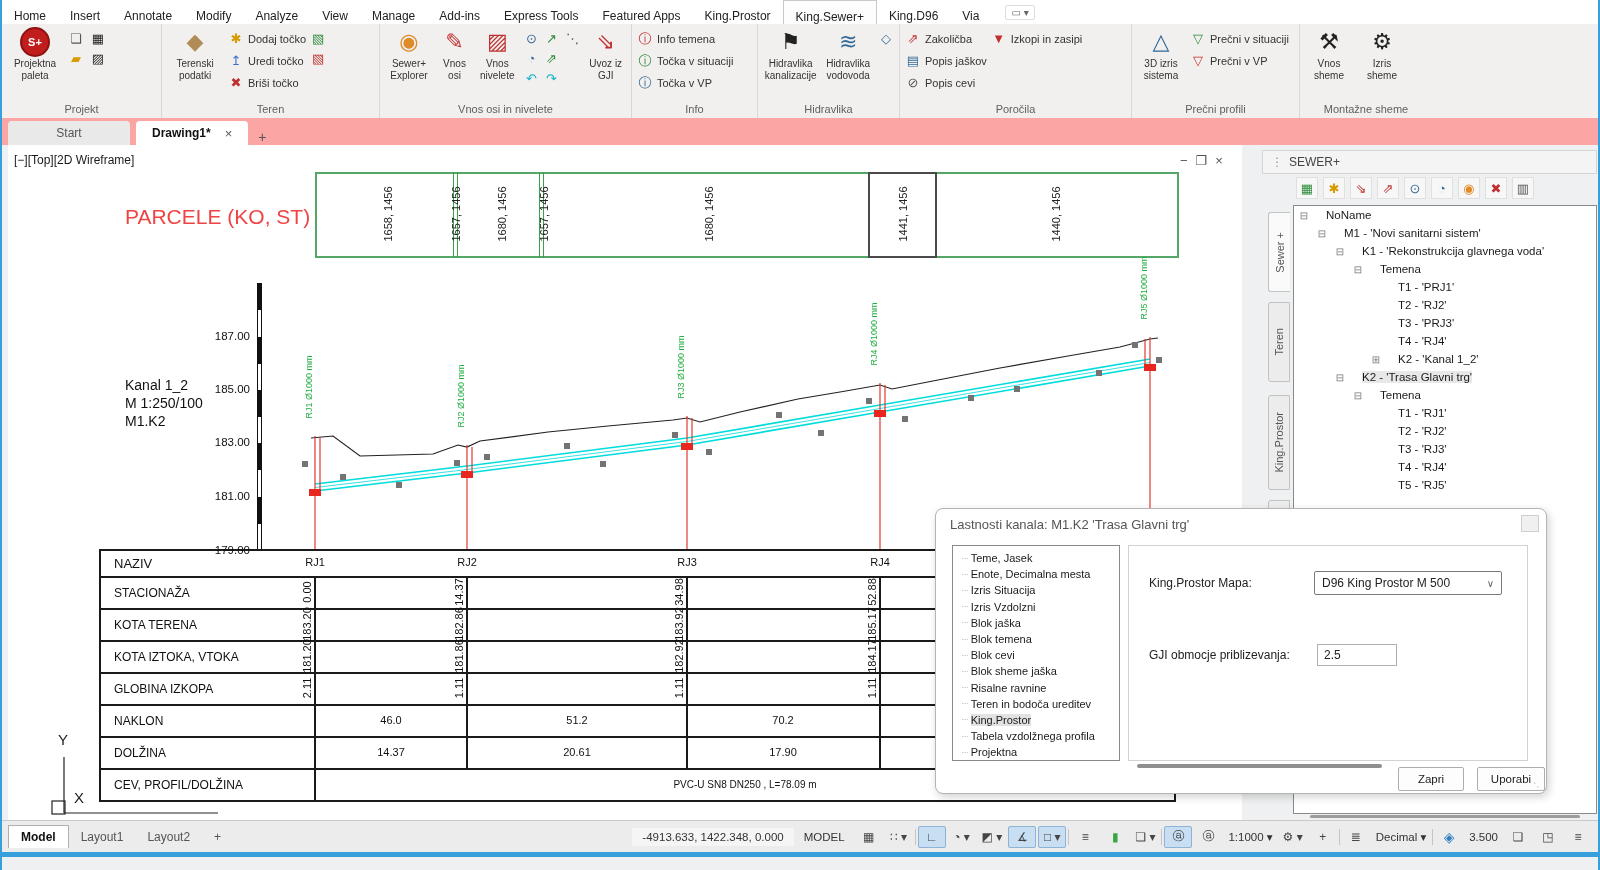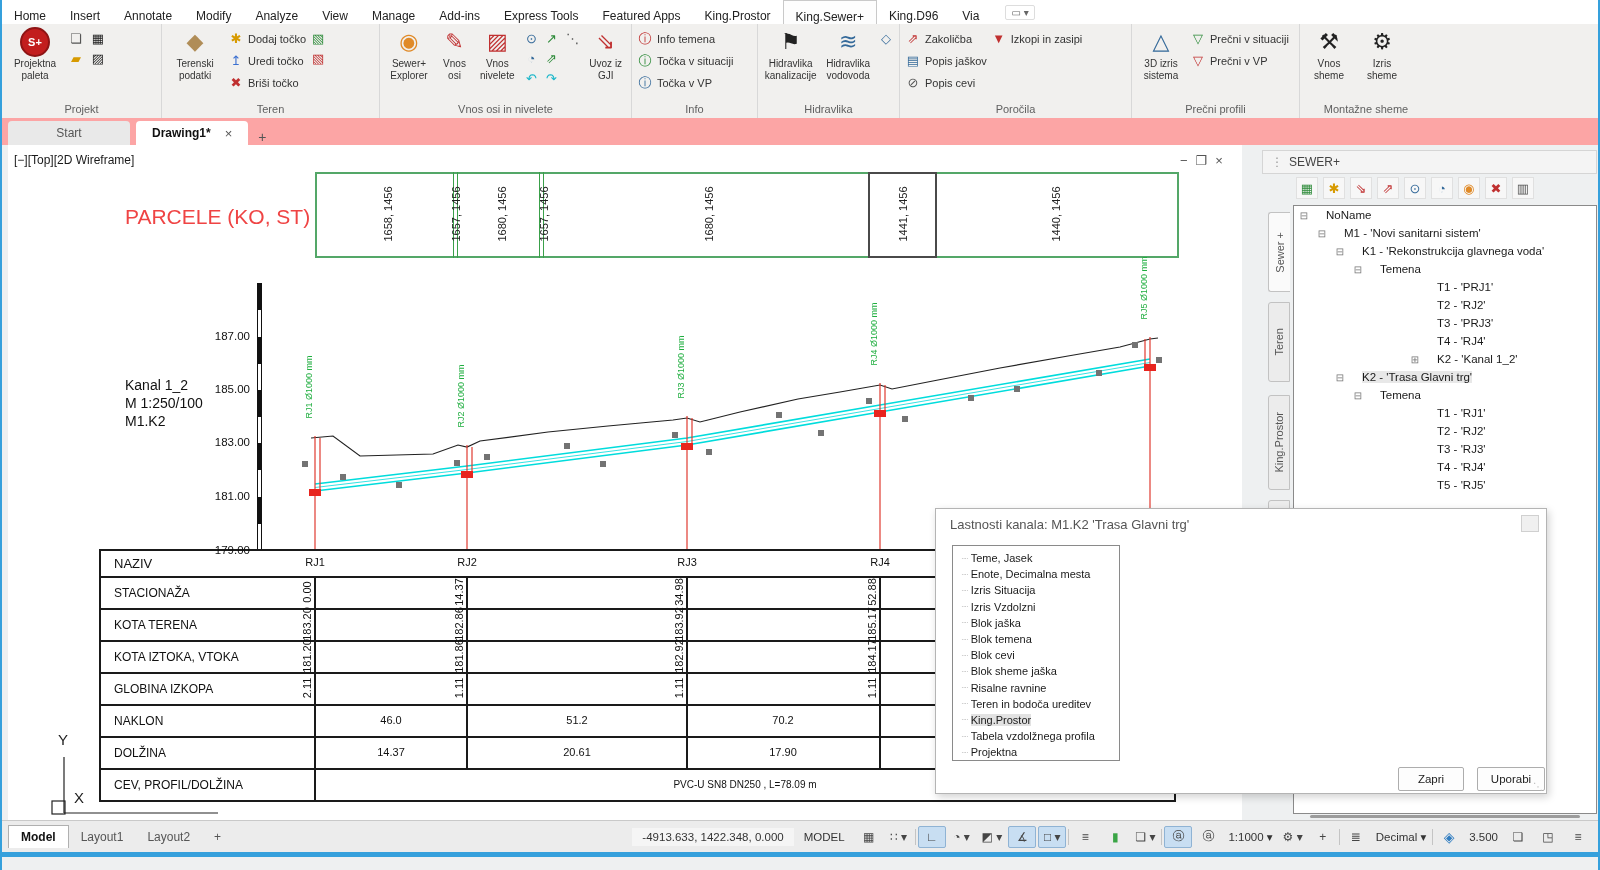--- a/index.html
+++ b/index.html
@@ -66,34 +66,34 @@
   .tlab{font-size:12px;color:#111;text-align:center}
   .ucsx{font-size:15px;color:#222}
   
   #panel{position:absolute;left:1244px;top:145px;width:354px;height:675px;background:#eef0f1;z-index:10}
   #panel-header{position:absolute;left:18px;right:1px;top:5px;height:24px;background:#f4f4f4;border:1px solid #d5d5d5;
                 display:flex;align-items:center;font-size:12px;color:#444;gap:6px;padding-left:8px;box-sizing:border-box}
   #panel-toolbar{position:absolute;left:52px;top:32px;display:flex;gap:5px}
   .pti{width:20px;height:20px;display:flex;align-items:center;justify-content:center;font-size:13px;background:#f7f7f7;border:1px solid #e0e0e0}
   #tree-box{position:absolute;left:49px;top:60px;width:302px;height:607px;background:#fff;border:1px solid #8a8a8a;overflow:hidden}
   .trow{height:18px;display:flex;align-items:center;font-size:11.5px;color:#1a1a1a;white-space:nowrap}
-  .lvl0{padding-left:4px}.lvl1{padding-left:22px}.lvl2{padding-left:40px}.lvl3{padding-left:58px}.lvl4{padding-left:115px}
+  .lvl0{padding-left:4px}.lvl1{padding-left:22px}.lvl2{padding-left:40px}.lvl3{padding-left:58px}.lvl4{padding-left:76px}
   .trow.sel .tlabel2{background:#e8e8e8}
   .twisty{width:12px;color:#777;font-size:10px;text-align:center}
   .ticon{width:16px;text-align:center;font-size:11px}
   .i-doc{color:#4a6da0}.i-net{color:#111;font-weight:bold}.i-line{color:#2d8a3e;font-weight:bold}.i-node{color:#333}
   .ptab{position:absolute;left:24px;width:22px;background:#ececec;border:1px solid #c2c2c2;border-radius:3px 0 0 3px;
         display:flex;align-items:center;justify-content:center;box-sizing:border-box}
   .ptab span{writing-mode:vertical-rl;transform:rotate(180deg);font-size:11px;color:#555;white-space:nowrap}
   .ptab.active{background:#fafafa;border-right:none}
   #panel-hscroll{position:absolute;left:66px;top:670px;width:270px;height:3px;background:#9c9c9c;border-radius:2px}
 
   
   #dialog{position:absolute;left:935px;top:508px;width:610px;height:284px;background:#fff;border:1px solid #b4b4b4;
-          box-shadow:2px 3px 8px rgba(0,0,0,.18);z-index:50;border-radius:0}
+          box-shadow:2px 3px 8px rgba(0,0,0,.18);z-index:50;border-radius:8px}
   #dialog-title{position:absolute;left:14px;top:8px;font-size:13px;color:#555}
   #dialog-close{position:absolute;right:7px;top:6px;width:16px;height:15px;background:#f0f0f0;border:1px solid #d0d0d0}
   #dlist{position:absolute;left:16px;top:36px;width:168px;height:216px;border:1px solid #8a8a8a;background:#fff;
          overflow:hidden;padding-top:4px;box-sizing:border-box}
   .ditem{height:16.2px;font-size:11px;color:#1a1a1a;display:flex;align-items:center;padding-left:8px;white-space:nowrap}
   .ditem::before{content:"····";color:#c0c0c0;font-size:8px;letter-spacing:-1px;margin-right:3px}
   .ditem.sel span{background:#e2e2e2}
   #dcontent{position:absolute;left:192px;top:36px;width:400px;height:216px;border:1px solid #d2d2d2;box-sizing:border-box}
   .dfield-label{position:absolute;font-size:12px;color:#222}
   #dselect{position:absolute;left:185px;top:25px;width:188px;height:24px;border:1px solid #7a7a7a;border-radius:2px;
@@ -709,20 +709,30 @@
       </div>
 
       <div class="ditem">
         <span>Tabela vzdolžnega profila</span>
       </div>
 
       <div class="ditem">
         <span>Projektna</span>
       </div>
     </div>
+  <div id="dcontent">
+    <div class="dfield-label" style="left:20px;top:30px">King.Prostor Mapa:</div>
+    <div id="dselect">
+      <span>D96 King Prostor M 500</span>
+      <span style="color:#666;font-size:10px">∨</span>
+    </div>
+    <div class="dfield-label" style="left:20px;top:102px">GJI obmocje priblizevanja:</div>
+    <div id="dinput">2.5</div>
+    <div id="dscroll"></div>
+  </div>
   <div class="dbtn" id="dbtn-close">Zapri</div>
   <div class="dbtn" id="dbtn-apply">Uporabi</div>
   <div id="dgrip">⋱</div>
 </div>
 
 <div id="statusbar">
   <div class="mtabs">
 
       <div class="mtab mon">Model</div>
 

